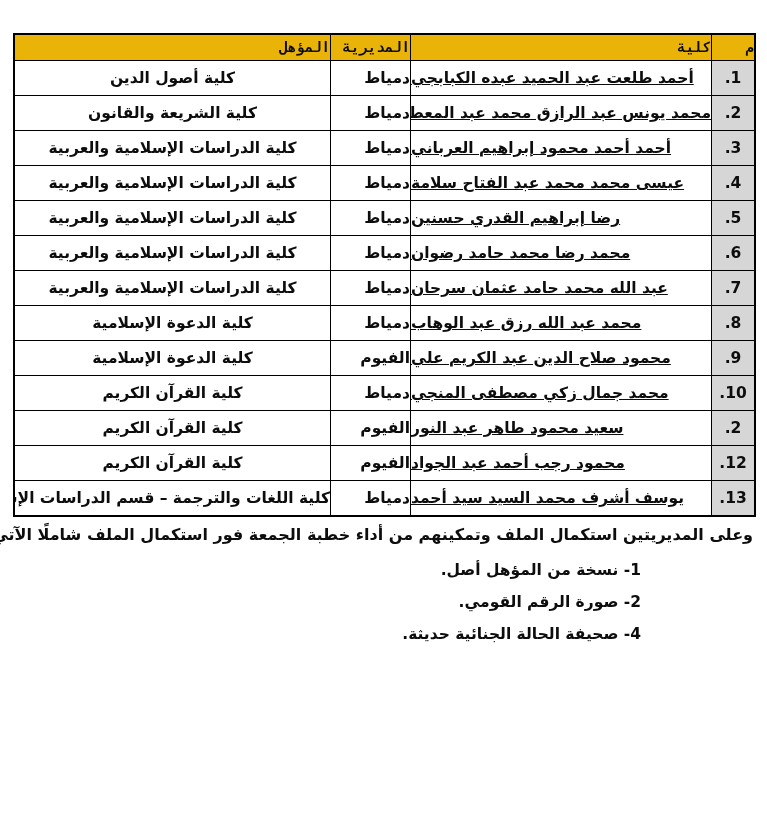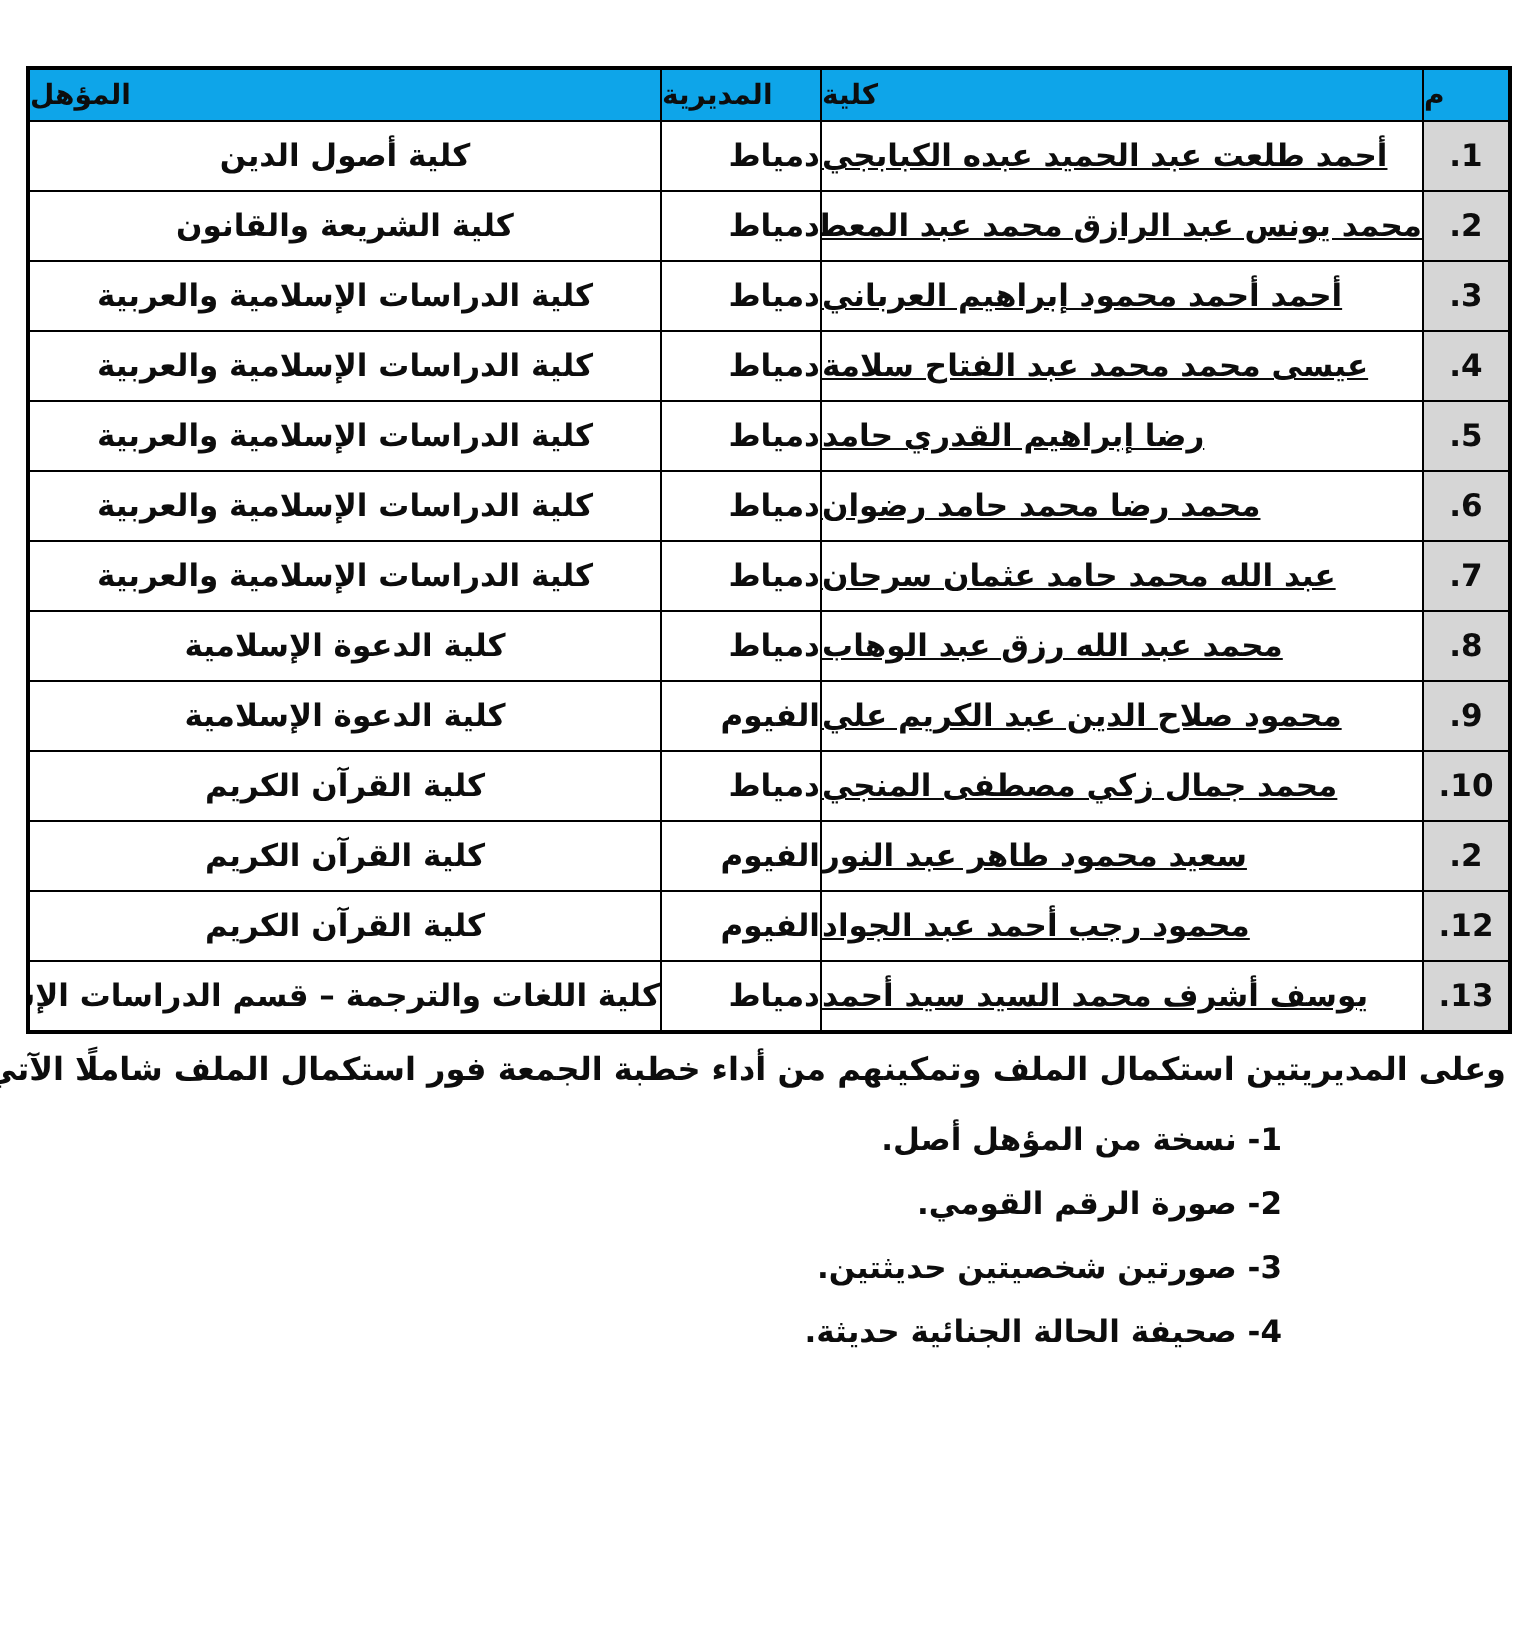--- a/index.html
+++ b/index.html
@@ -27,25 +27,26 @@
     border: 2px solid #000;
     table-layout: fixed;
   }
   table.roster th, table.roster td {
     border: 1px solid #000;
     font-weight: bold;
     overflow: hidden;
     white-space: nowrap;
   }
   table.roster th {
-    background: #0ea5e9;
+    background: #eab308;
     height: 25px;
     font-size: 14px;
-    text-align: left;
+    text-align: right;
     padding: 0;
+    font-family: Liberation Mono, monospace;
   }
   table.roster td {
     height: 34px;
     font-size: 15.5px;
     padding: 0;
   }
   .col-num  { width: 42px; }
   .col-name { width: 300px; }
   .col-dir  { width: 79px; }
   .col-qual { width: 315px; }
@@ -130,21 +131,21 @@
           <td class="col-qual">كلية الدراسات الإسلامية والعربية</td>
         </tr>
         <tr>
           <td class="col-num">4.</td>
           <td class="col-name">عيسى محمد محمد عبد الفتاح سلامة</td>
           <td class="col-dir">دمياط</td>
           <td class="col-qual">كلية الدراسات الإسلامية والعربية</td>
         </tr>
         <tr>
           <td class="col-num">5.</td>
-          <td class="col-name">رضا إبراهيم القدري حامد</td>
+          <td class="col-name">رضا إبراهيم القدري حسنين</td>
           <td class="col-dir">دمياط</td>
           <td class="col-qual">كلية الدراسات الإسلامية والعربية</td>
         </tr>
         <tr>
           <td class="col-num">6.</td>
           <td class="col-name">محمد رضا محمد حامد رضوان</td>
           <td class="col-dir">دمياط</td>
           <td class="col-qual">كلية الدراسات الإسلامية والعربية</td>
         </tr>
         <tr>
@@ -190,17 +191,16 @@
           <td class="col-qual">كلية اللغات والترجمة – قسم الدراسات الإسلامية</td>
         </tr>
       </tbody>
   </table>
 
   <div class="note">وعلى المديريتين استكمال الملف وتمكينهم من أداء خطبة الجمعة فور استكمال الملف شاملًا الآتي:</div>
 
   <div class="reqs" id="reqs">
       <div class="req-item">1- نسخة من المؤهل أصل.</div>
       <div class="req-item">2- صورة الرقم القومي.</div>
-      <div class="req-item">3- صورتين شخصيتين حديثتين.</div>
       <div class="req-item">4- صحيفة الحالة الجنائية حديثة.</div>
     </div>
 
 </div>
 
 </body></html>

